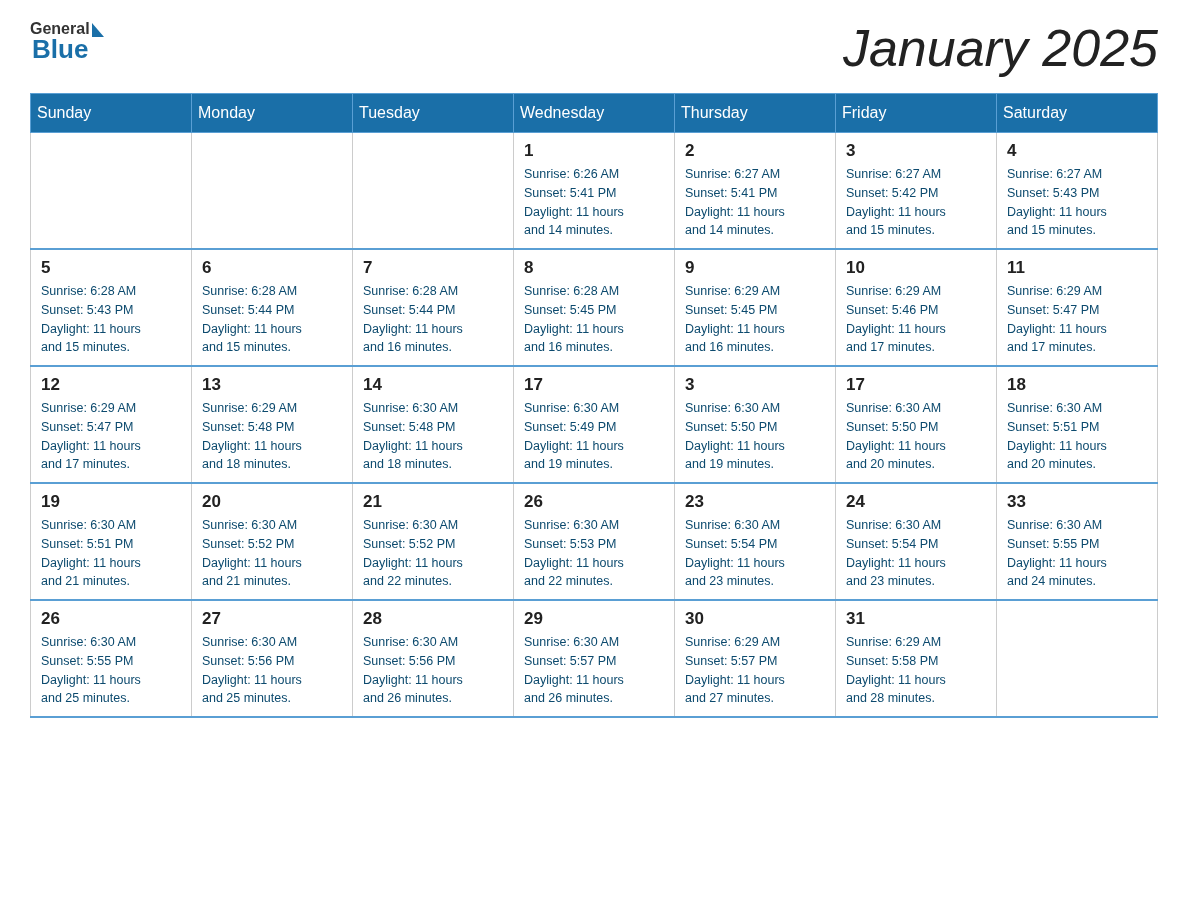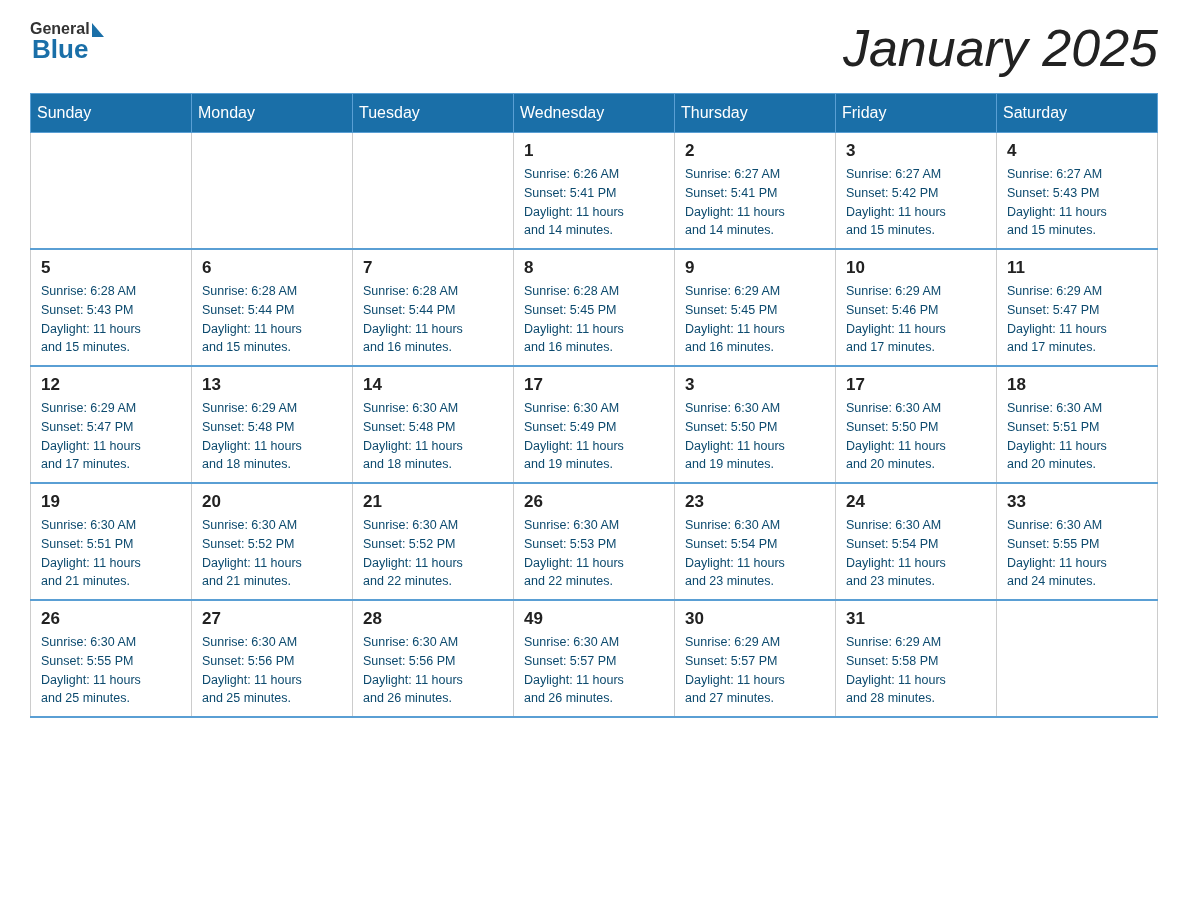--- a/index.html
+++ b/index.html
@@ -252,21 +252,21 @@
         </td>
         <td>
           <span class="day-number">27</span>
           <div class="day-info">Sunrise: 6:30 AM<br>Sunset: 5:56 PM<br>Daylight: 11 hours<br>and 25 minutes.</div>
         </td>
         <td>
           <span class="day-number">28</span>
           <div class="day-info">Sunrise: 6:30 AM<br>Sunset: 5:56 PM<br>Daylight: 11 hours<br>and 26 minutes.</div>
         </td>
         <td>
-          <span class="day-number">49</span>
+          <span class="day-number">29</span>
           <div class="day-info">Sunrise: 6:30 AM<br>Sunset: 5:57 PM<br>Daylight: 11 hours<br>and 26 minutes.</div>
         </td>
         <td>
           <span class="day-number">30</span>
           <div class="day-info">Sunrise: 6:29 AM<br>Sunset: 5:57 PM<br>Daylight: 11 hours<br>and 27 minutes.</div>
         </td>
         <td>
           <span class="day-number">31</span>
           <div class="day-info">Sunrise: 6:29 AM<br>Sunset: 5:58 PM<br>Daylight: 11 hours<br>and 28 minutes.</div>
         </td>

